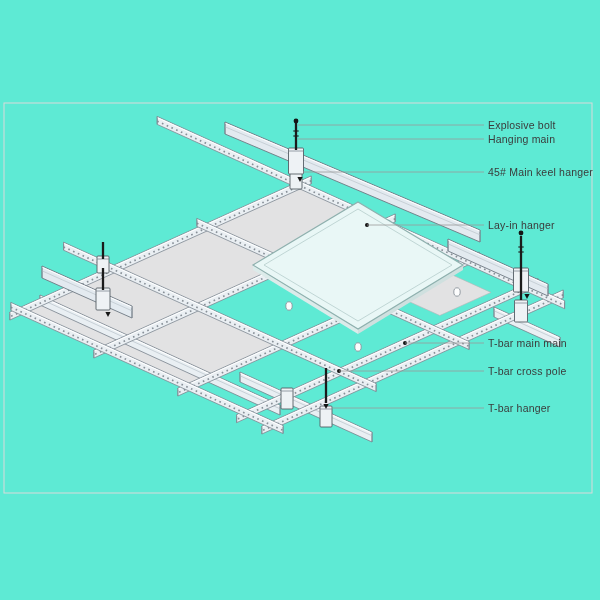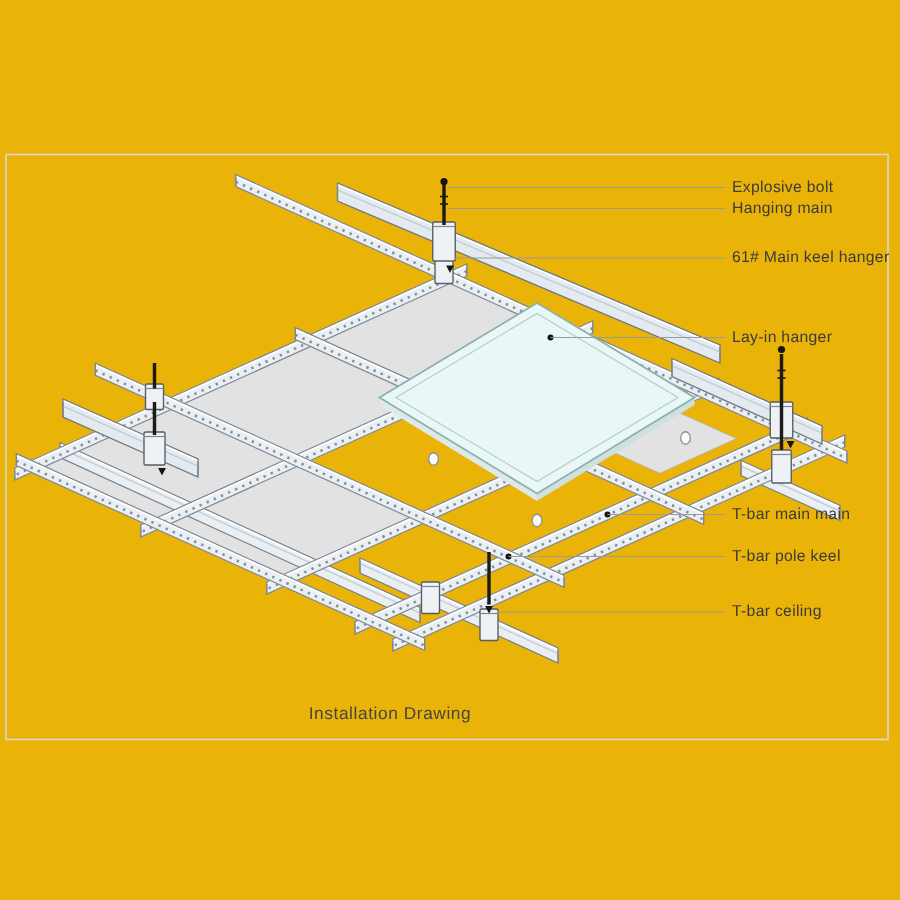--- a/index.html
+++ b/index.html
@@ -1,17 +1,17 @@
 <!DOCTYPE html>
 <html><head>
 <meta charset="utf-8">
 <style>
   html,body{margin:0;padding:0;background:#ffffff;}
   body{width:600px;height:600px;font-family:"Liberation Sans",sans-serif;}
-  .stage{position:relative;width:600px;height:600px;background:#eab308;overflow:hidden;}
+  .stage{position:relative;width:600px;height:600px;background:#5eead4;overflow:hidden;}
   svg{position:absolute;left:0;top:0;}
 
   
   .keel-face{fill:#eaeff3;stroke:#7e8892;stroke-width:.8;}
   .keel-top{stroke:#ffffff;stroke-width:1;}
   .perf{stroke:#878f97;stroke-width:1.7;stroke-dasharray:1.6 3.6;fill:none;}
   .cap{stroke:#7e8892;stroke-width:.8;}
   .chan-face{fill:#e3eaf0;stroke:#6e7882;stroke-width:.9;}
   .flange{stroke:#c3ccd3;stroke-width:.9;}
   .tb-face{fill:#e9eff3;stroke:#77818b;stroke-width:.8;}
@@ -177,20 +177,19 @@
         <circle cx="405" cy="343" r="2" fill="#151515"></circle>
         <line x1="405" y1="343" x2="484" y2="343" class="leader"></line>
         <circle cx="339" cy="371" r="2" fill="#151515"></circle>
         <line x1="339" y1="371" x2="484" y2="371" class="leader"></line>
         <line x1="332" y1="408" x2="484" y2="408" class="leader"></line>
       </g>
     </svg>
 
   <div class="lbl" style="top:125px">Explosive bolt</div>
   <div class="lbl" style="top:139px">Hanging main</div>
-  <div class="lbl" style="top:172px">61# Main keel hanger</div>
+  <div class="lbl" style="top:172px">45# Main keel hanger</div>
   <div class="lbl" style="top:225px">Lay-in hanger</div>
   <div class="lbl" style="top:343px">T-bar main main</div>
-  <div class="lbl" style="top:371px">T-bar pole keel</div>
-  <div class="lbl" style="top:408px">T-bar ceiling</div>
+  <div class="lbl" style="top:371px">T-bar cross pole</div>
+  <div class="lbl" style="top:408px">T-bar hanger</div>
 
-  <div class="caption">Installation Drawing</div>
 </div>
 
 </body></html>

